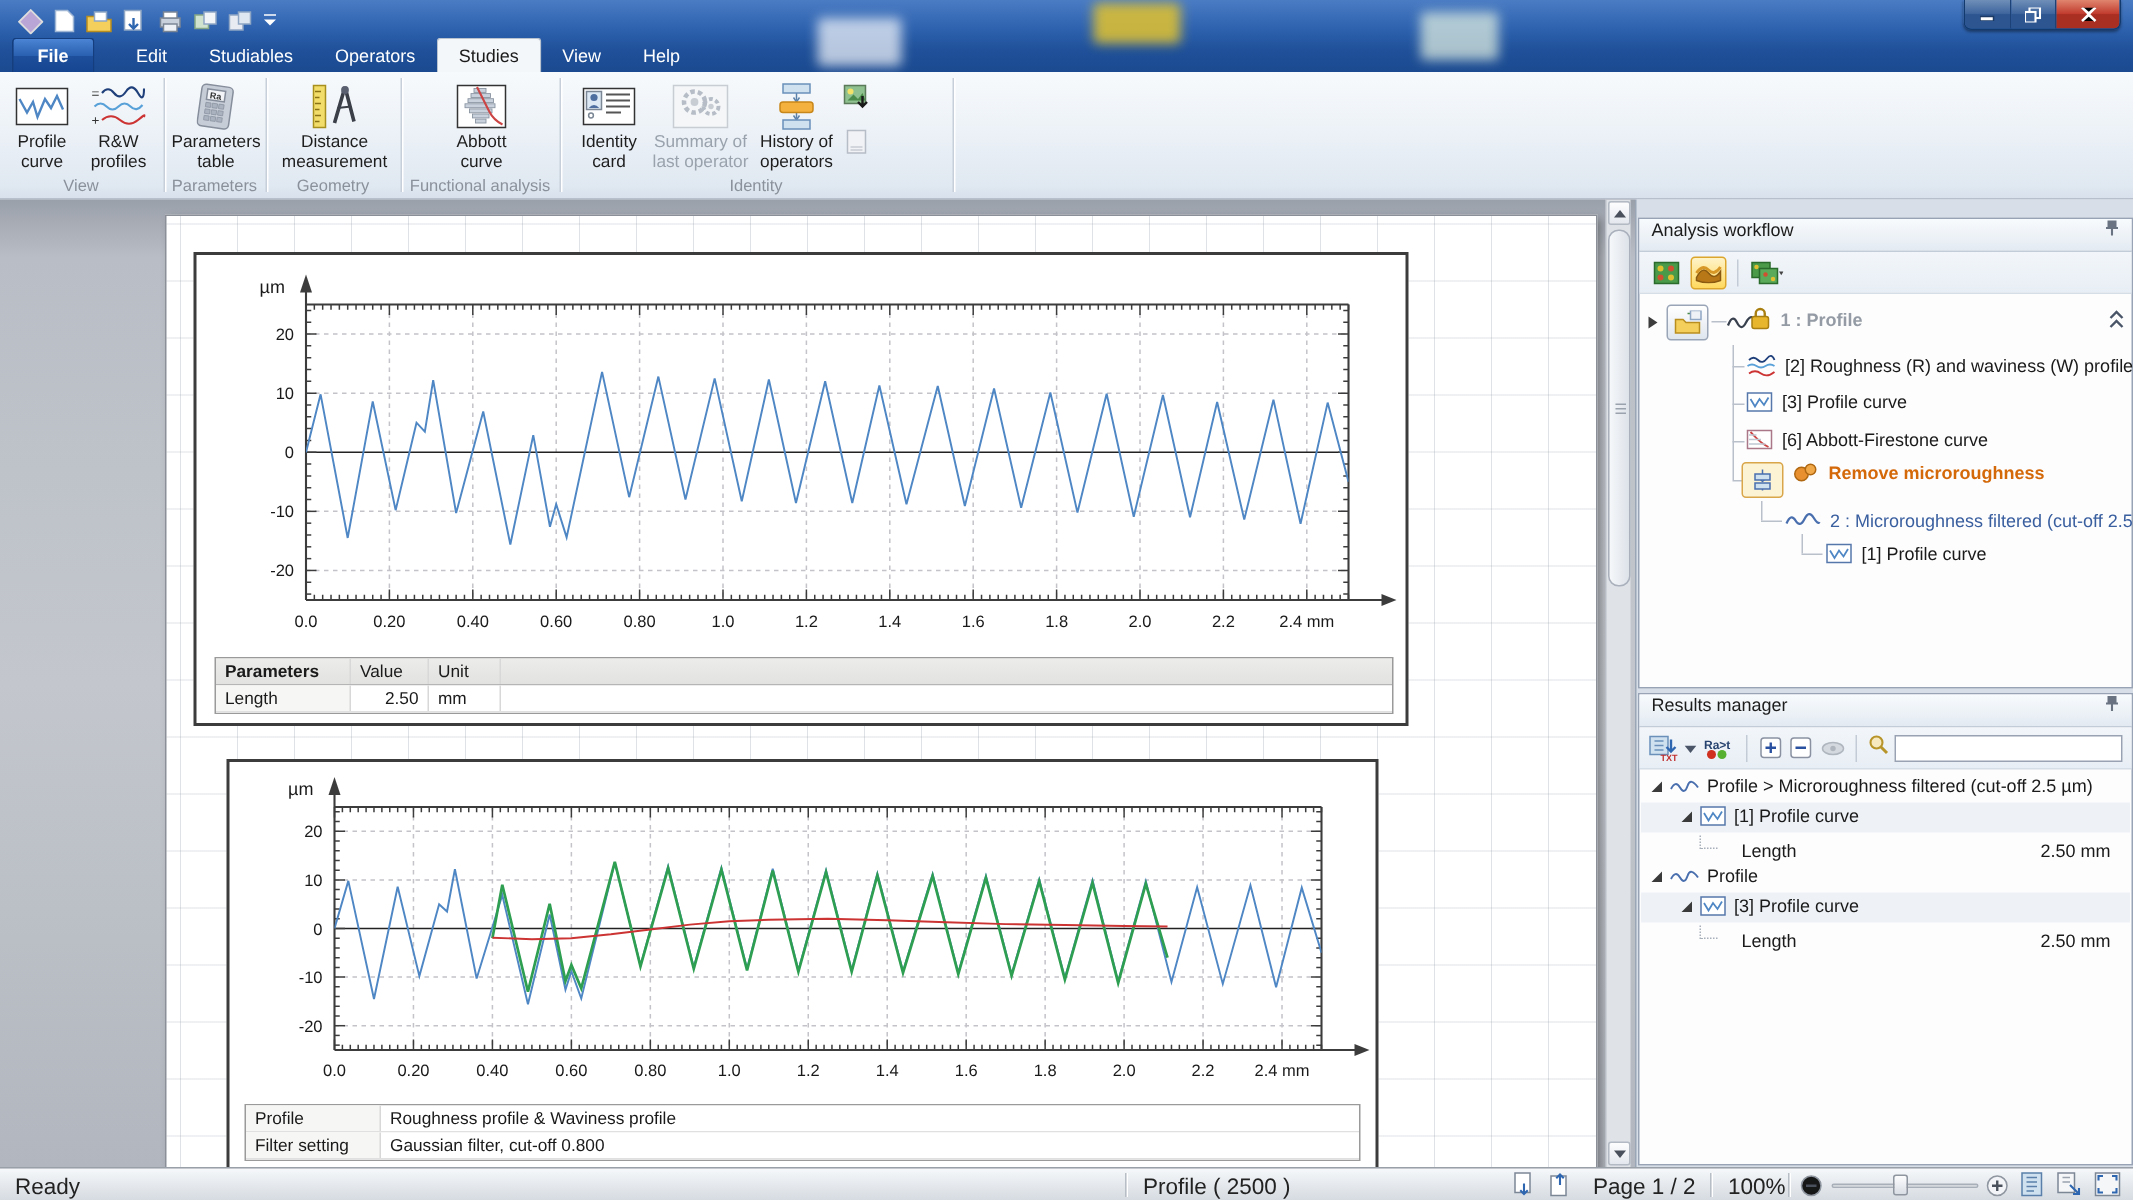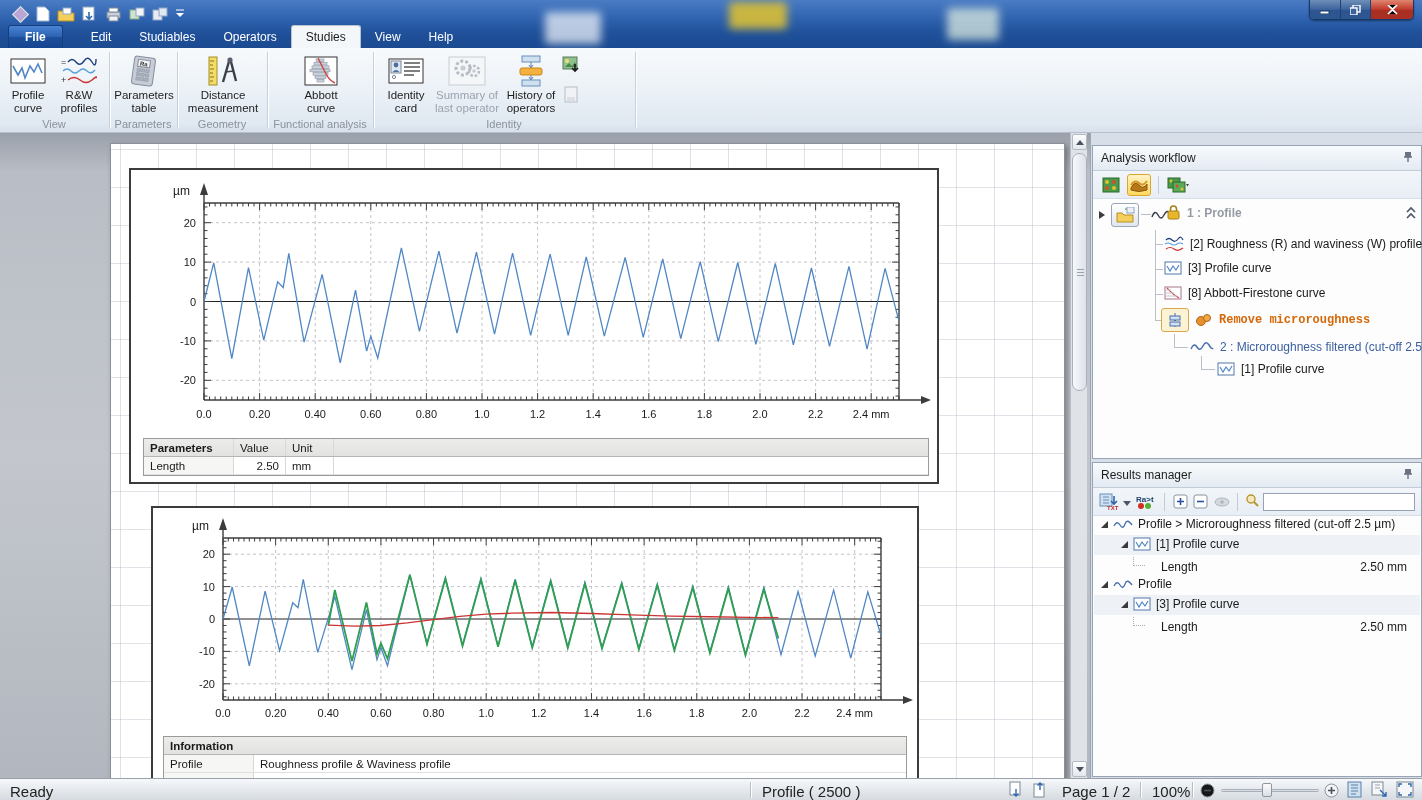--- a/index.html
+++ b/index.html
@@ -57,21 +57,21 @@
   #docscroll { left:1070px; top:0px; width:17px; height:645px; background:#dfe3e8; border-left:1px solid #b9bec6; }
   .scroll-btn { position:absolute; left:1px; width:15px; height:16px; background:linear-gradient(#fdfdfe,#e4e8ee); border:1px solid #b3bac4; border-radius:2px; display:flex; align-items:center; justify-content:center; cursor:pointer; }
   .scroll-thumb { position:absolute; left:1px; width:15px; background:linear-gradient(90deg,#f6f8fa,#dde2e9); border:1px solid #aab1bc; border-radius:7px; cursor:pointer; }
   .tri-up { width:0; height:0; border-left:4px solid transparent; border-right:4px solid transparent; border-bottom:5px solid #4a515c; }
   .tri-down { width:0; height:0; border-left:4px solid transparent; border-right:4px solid transparent; border-top:5px solid #4a515c; }
   .grip { position:absolute; left:4px; width:7px; height:1px; background:#9aa2ae; }
 
   
   #rightpane { left:1090px; top:133px; width:332px; height:645px; background:#d7dee8; border-left:1px solid #9aa5b5; }
   .panel { position:absolute; left:1px; width:330px; background:#fdfdfe; border:1px solid #98a4b6; }
-  .phead { position:relative; height:22px; background:linear-gradient(#f8fbfd,#e3eaf2); border-bottom:1px solid #c2ccd8; display:flex; align-items:center; padding:12px 8px; font-size:12px; color:#1c1c1c; }
+  .phead { position:relative; height:22px; background:linear-gradient(#f8fbfd,#e3eaf2); border-bottom:1px solid #c2ccd8; display:flex; padding:0 8px; font-size:12px; color:#1c1c1c; }
   .ptoolbar { position:relative; height:28px; background:linear-gradient(#f2f6fa,#e8eef5); border-bottom:1px solid #d5dde6; display:flex; align-items:center; padding:0 6px; gap:4px; }
   .pin { margin-left:auto; cursor:pointer; }
   .tico { width:24px; height:22px; display:flex; align-items:center; justify-content:center; border-radius:3px; cursor:pointer; }
   .tico.hl { background:linear-gradient(#fff3c8,#ffd95e); border:1px solid #dca62c; }
   .tsep { width:1px; height:18px; background:#c3ccd6; margin:0 3px; }
   .treelabel { font-size:12px; color:#1a1a1a; white-space:nowrap; }
   .vline,.hline { position:absolute; background:#b9c0ca; }
   .expander { width:0; height:0; border-top:4px solid transparent; border-bottom:4px solid transparent; border-left:6px solid #3c3c3c; }
   .exp-se { width:0; height:0; border-bottom:7px solid #3a3a3a; border-left:7px solid transparent; }
   .results-band { position:absolute; left:1px; right:1px; height:20px; background:#eef2f7; }
@@ -1042,23 +1042,20 @@
           <text x="62" y="48.19999999999999" text-anchor="end" font-size="11" fill="#1a1a1a" font-family="Liberation Sans, sans-serif">20</text>
           <text x="56" y="20" text-anchor="end" font-size="12" fill="#1a1a1a" font-family="Liberation Sans, sans-serif">µm</text>
           <clipPath id="clip1">
             <rect x="70" y="28" width="658" height="162"></rect>
           </clipPath>
           <polyline points="70,109 79.212,77.248 96.32,155.98000000000002 112.112,81.136 126.588,140.752 139.748,92.8 145.012,97.66000000000001 150.276,69.47199999999998 164.752,142.372 181.85999999999999,86.64399999999999 198.96800000000002,159.544 213.44400000000002,99.60400000000001 223.97199999999998,149.824 227.92,137.512 234.5,155.656 256.87199999999996,64.93599999999999 273.98,133.624 292.404,67.52800000000002 309.512,134.92 327.93600000000004,68.5 345.044,135.892 362.15200000000004,69.148 379.26,136.864 397.684,70.12 414.79200000000003,136.864 431.90000000000003,72.388 449.008,137.512 468.748,72.71199999999999 485.856,138.484 504.28,74.00800000000001 521.388,139.45600000000002 539.8119999999999,76.27599999999998 556.9200000000001,142.048 575.344,76.924 592.452,144.316 610.8760000000001,77.57199999999999 627.984,144.64 645.092,81.46 662.2,145.936 680.6239999999999,80.16400000000002 697.732,148.204 714.84,81.784 728,125.2" fill="none" stroke="#4f87c5" stroke-width="1.3" clip-path="url(#clip1)"></polyline>
           <polyline points="175.28,115.47999999999999 181.85999999999999,79.83999999999999 198.96800000000002,151.12 213.44400000000002,92.476 223.97199999999998,143.99200000000002 227.92,133.3 234.5,148.852 256.87199999999996,64.612 273.98,134.272 292.404,68.824 309.512,135.892 327.93600000000004,69.796 345.044,136.864 362.15200000000004,70.444 379.26,137.836 397.684,71.416 414.79200000000003,137.836 431.90000000000003,73.684 449.008,138.484 468.748,74.00800000000001 485.856,139.45600000000002 504.28,75.304 521.388,140.428 539.8119999999999,77.57199999999999 556.9200000000001,143.02 575.344,78.54400000000001 592.452,145.288 610.8760000000001,79.192 625.352,128.44" fill="none" stroke="#2e9e50" stroke-width="1.8" clip-path="url(#clip1)"></polyline>
           <polyline points="175.28,115.15599999999999 201.6,116.128 227.92,115.47999999999999 254.23999999999998,112.88799999999999 280.56,109.648 306.88,106.408 333.2,104.14 359.52000000000004,103.16799999999999 399,102.52 438.47999999999996,103.49199999999999 477.96,104.788 517.4399999999999,106.084 556.9200000000001,106.732 596.4,107.38 625.352,107.704" fill="none" stroke="#cc3333" stroke-width="1.3" clip-path="url(#clip1)"></polyline>
         </svg>
       <div class="dtable" style="left:10px; top:228px; width:744px;">
-        <div class="thead">
-          <div class="cell b nob" style="flex:1;">Information</div>
-        </div>
         <div class="trow">
           <div class="cell" style="width:90px; background:#f6f6f4;">Profile</div>
           <div class="cell nob" style="flex:1;">Roughness profile &amp; Waviness profile</div>
         </div>
         <div class="trow">
           <div class="cell" style="width:90px; background:#f6f6f4;">Filter setting</div>
           <div class="cell nob" style="flex:1;">Gaussian filter, cut-off 0.800</div>
         </div>
       </div>
     </div>
@@ -1163,24 +1160,24 @@
             <path d="M3 5 L6 10 L9 5 L12 9 L15 4" fill="none" stroke="#4f87c5" stroke-width="1.2"></path>
           </svg>
         <span class="treelabel">[3] Profile curve</span>
       </div>
       <div class="abs" style="left:71px; top:88px; display:flex; align-items:center; gap:6px;">
         <svg width="18" height="14">
             <rect x="1" y="1" width="16" height="12" fill="#fff" stroke="#aa7788"></rect>
             <path d="M3 2 C7 6 9 9 15 12" fill="none" stroke="#cc4444" stroke-width="1.2"></path>
             <path d="M2 4 h5 M2 7 h8 M2 10 h11" stroke="#c0c8d2"></path>
           </svg>
-        <span class="treelabel">[8] Abbott-Firestone curve</span>
-      </div>
-
-      <div class="abs" style="left:68px; top:110px; display:flex; align-items:center; gap:6px;font-family:Liberation Mono, monospace;">
+        <span class="treelabel">[6] Abbott-Firestone curve</span>
+      </div>
+
+      <div class="abs" style="left:68px; top:110px; display:flex; align-items:flex-start; gap:6px;">
         <span style="width:28px; height:24px; border:1px solid #d9a64a; border-radius:3px; background:#fcf2d4; display:flex; align-items:center; justify-content:center;">
           <svg width="18" height="18">
               <path d="M9 2 v3 m0 8 v3 m-3-9 l3 3 l3-3" stroke="#4a6fae" fill="none"></path>
               <rect x="4" y="5" width="10" height="4" fill="#cfe0ef" stroke="#4a6fae"></rect>
               <rect x="4" y="11" width="10" height="4" fill="#cfe0ef" stroke="#4a6fae"></rect>
             </svg>
         </span>
         <svg width="18" height="14">
             <circle cx="6" cy="8" r="4.5" fill="#e89030" stroke="#b06812"></circle>
             <circle cx="12" cy="5" r="3.5" fill="#f0a848" stroke="#b06812"></circle>

